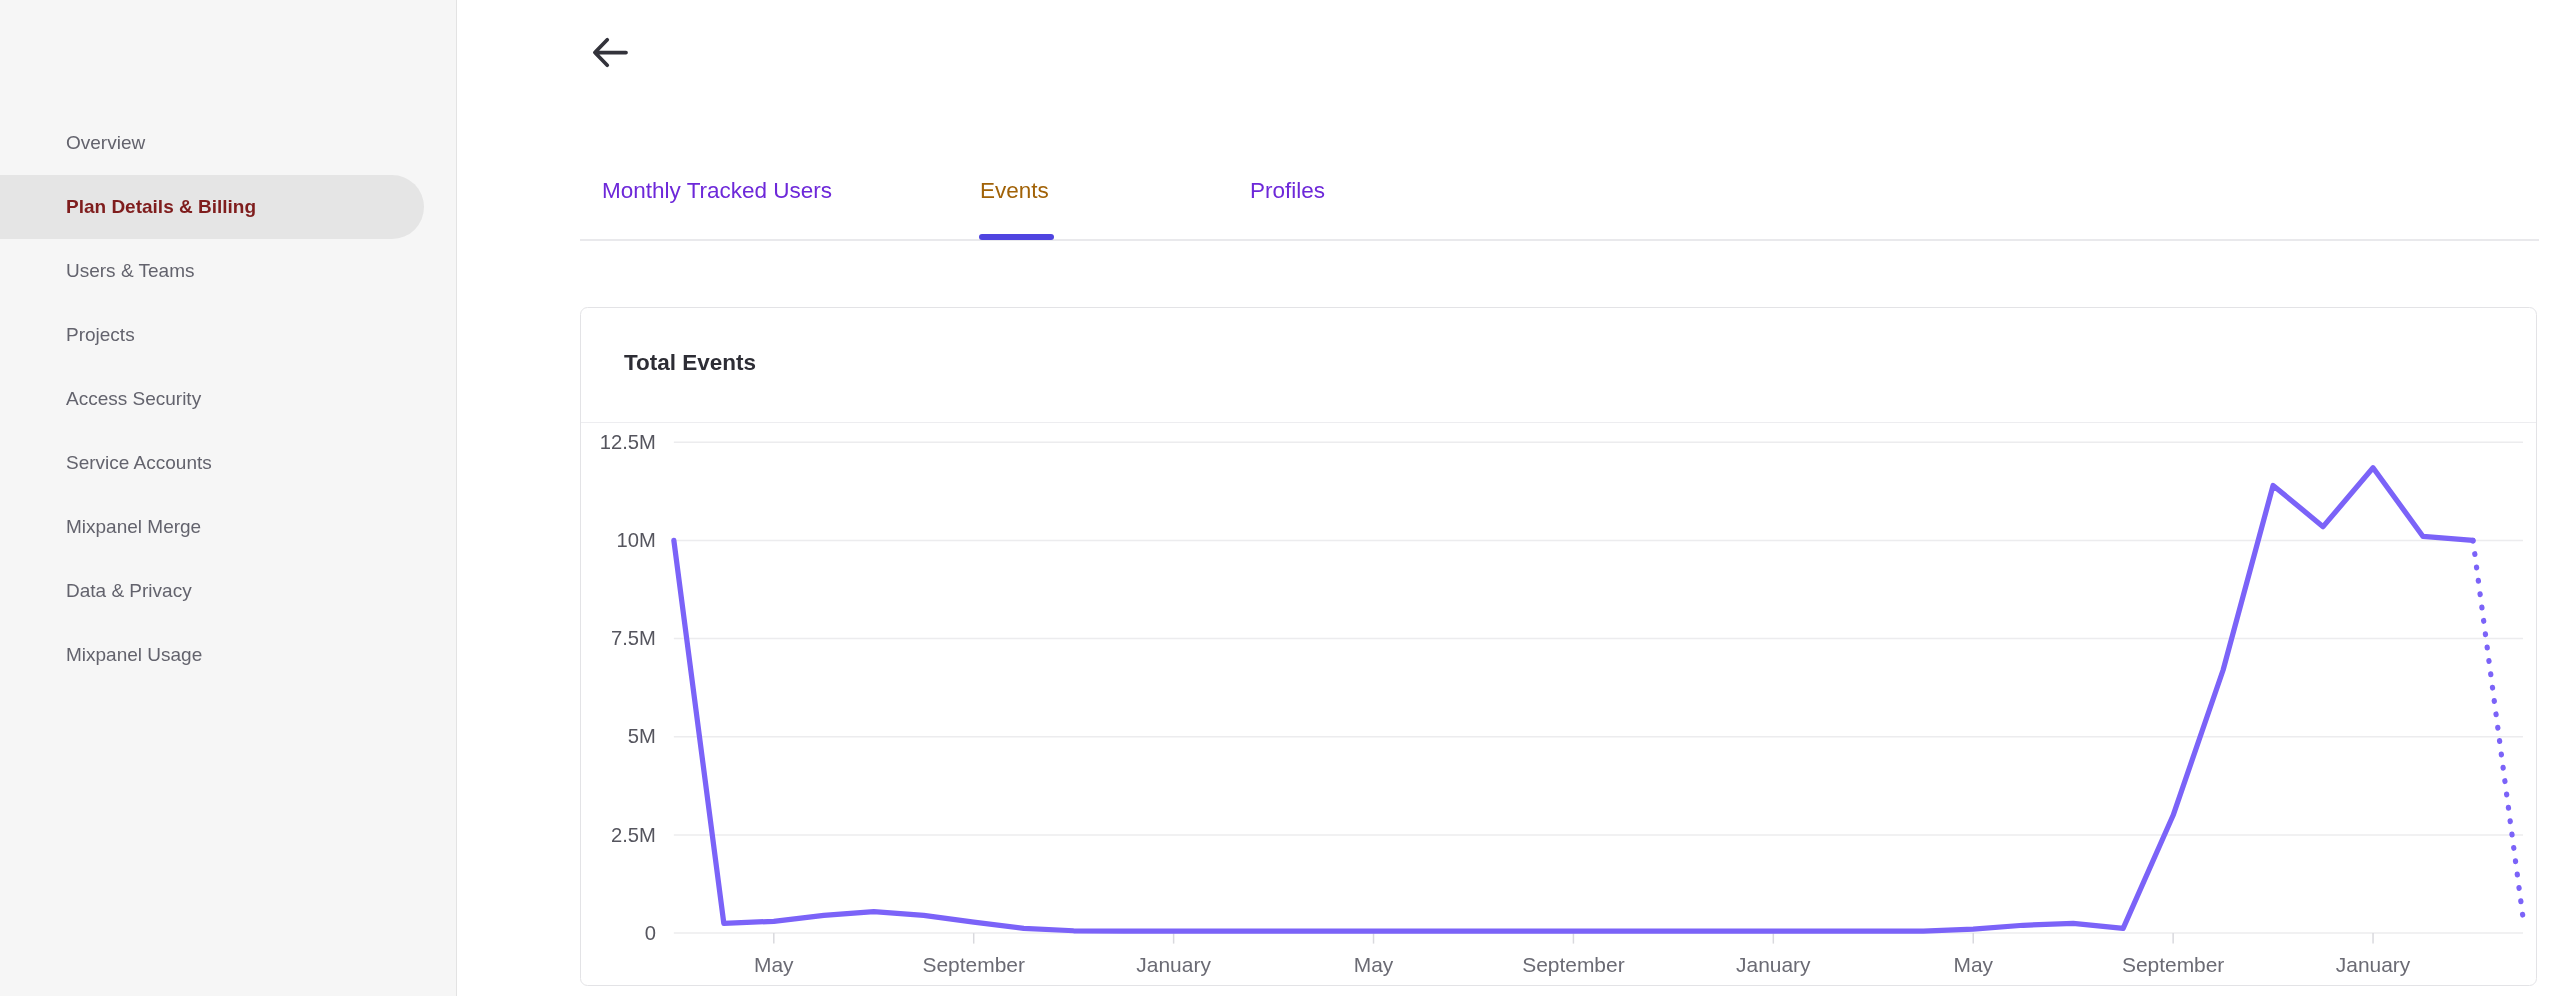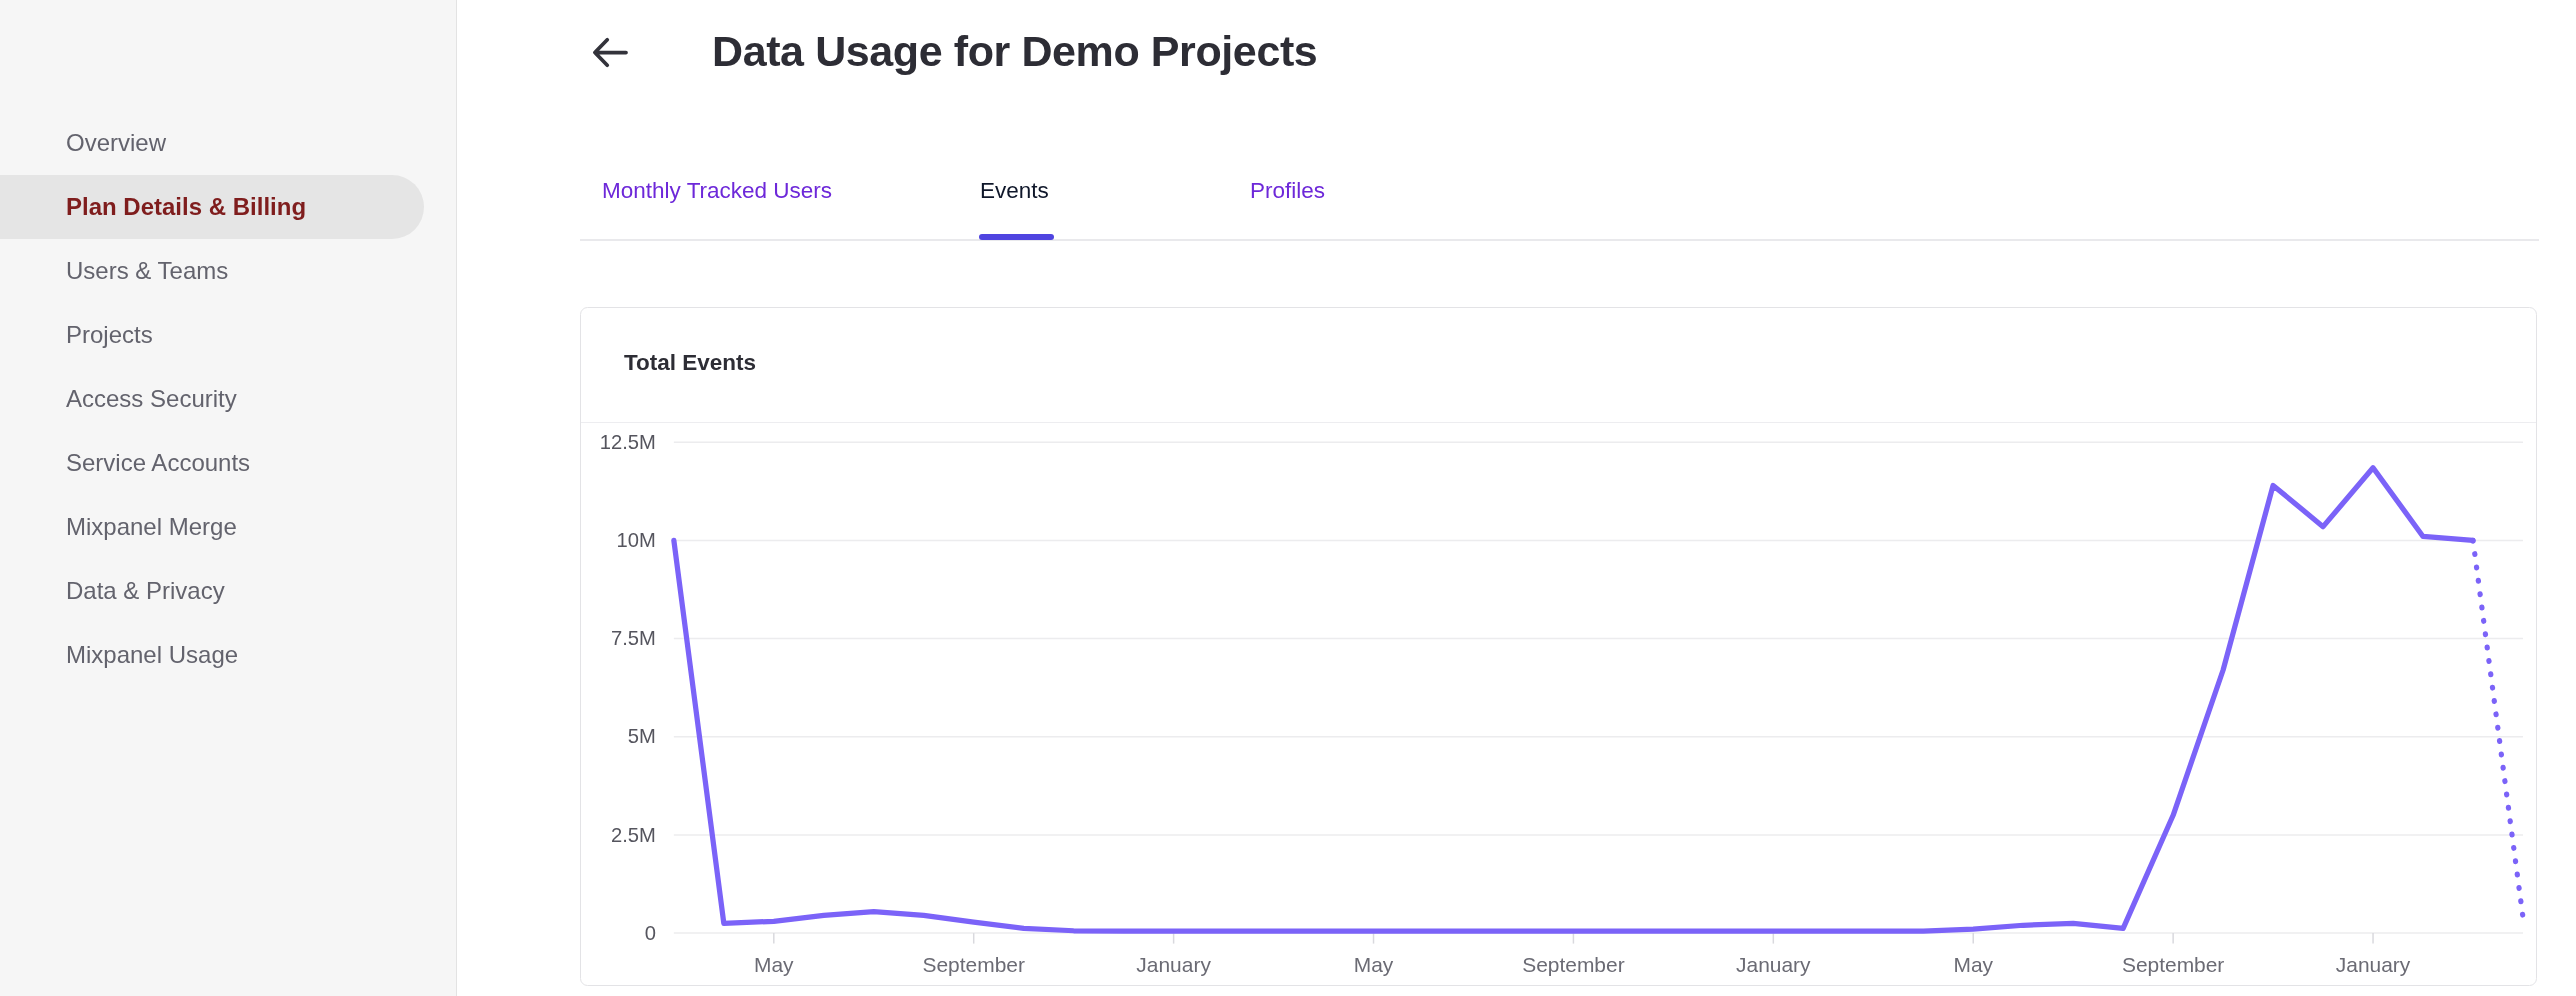--- a/index.html
+++ b/index.html
@@ -6,36 +6,36 @@
   #app{position:relative;width:2576px;height:997px;overflow:hidden;background:#ffffff;
        font-family:"Liberation Sans","DejaVu Sans",sans-serif;color:#2d2d35;}
 
   
   .sidebar{position:absolute;left:0;top:0;width:457px;height:997px;
            background:#f6f6f6;border-right:1.5px solid #e3e3e3;box-sizing:border-box;}
   .sidebar-title{position:absolute;left:34px;top:28.4px;font-size:31px;font-weight:700;
                  letter-spacing:-0.4px;color:#2d2d35;white-space:nowrap;}
   .sidebar-nav{position:absolute;left:0;top:111px;width:457px;}
   .side-item{position:relative;height:64px;display:flex;align-items:center;
-             font-size:24px;color:#63636d;cursor:pointer;white-space:nowrap;text-align:right;}
+             font-size:19px;color:#63636d;cursor:pointer;white-space:nowrap;text-align:right;}
   .side-item .side-label{padding-left:66px;}
   .side-item.selected{background:#e5e5e5;width:424px;border-radius:0 32px 32px 0;
                       color:#7f1d1d;font-weight:600;}
 
   
   .back-btn{position:absolute;left:587px;top:30px;width:45px;height:45px;background:none;
             border:none;padding:0;cursor:pointer;}
   .page-title{position:absolute;left:712px;top:27px;font-size:43px;font-weight:700;
               letter-spacing:-0.4px;color:#2d2d35;white-space:nowrap;}
 
   
   .tabs-border{position:absolute;left:580px;top:239px;width:1959px;height:1.5px;background:#e9e9ec;}
   .tab{position:absolute;top:168px;height:45px;background:none;border:none;padding:0;
        font-family:inherit;font-size:22.5px;font-weight:500;color:#6d28d9;cursor:pointer;white-space:nowrap;}
-  .tab.active{color:#0f172a;}
+  .tab.active{color:#a16207;}
   .tab-mtu{left:602px;}
   .tab-events{left:980px;}
   .tab-profiles{left:1250px;}
   .tab-indicator{position:absolute;left:979px;top:234px;width:75px;height:6px;
                  border-radius:3px;background:#4f44e0;}
 
   
   .card{position:absolute;left:580px;top:279px;width:1957px;height:679px;box-sizing:border-box;
         border:1.5px solid #e3e3e6;border-radius:7.5px;background:#ffffff;margin-top:28px;}
   .card-header{position:absolute;left:0;top:0;width:100%;height:115px;box-sizing:border-box;
@@ -81,21 +81,20 @@
     </div>
   </div>
 
   <button class="back-btn" aria-label="Back">
     <span>
       <svg width="45" height="45" viewBox="0 0 60 60">
         <path d="M52 30 H12 M27 13 L10.5 30 L27 47" fill="none" stroke="#33333b" stroke-width="5" stroke-linecap="round" stroke-linejoin="round"></path>
       </svg>
     </span>
   </button>
-  <div class="page-title">Data Usage for Demo Projects</div>
 
   <div class="tabs-border"></div>
   <button class="tab tab-mtu">Monthly Tracked Users</button>
   <button class="tab tab-events active">Events</button>
   <button class="tab tab-profiles">Profiles</button>
   <div class="tab-indicator"></div>
 
   <div class="card">
     <div class="card-header">
       <div class="card-title">Total Events</div>

